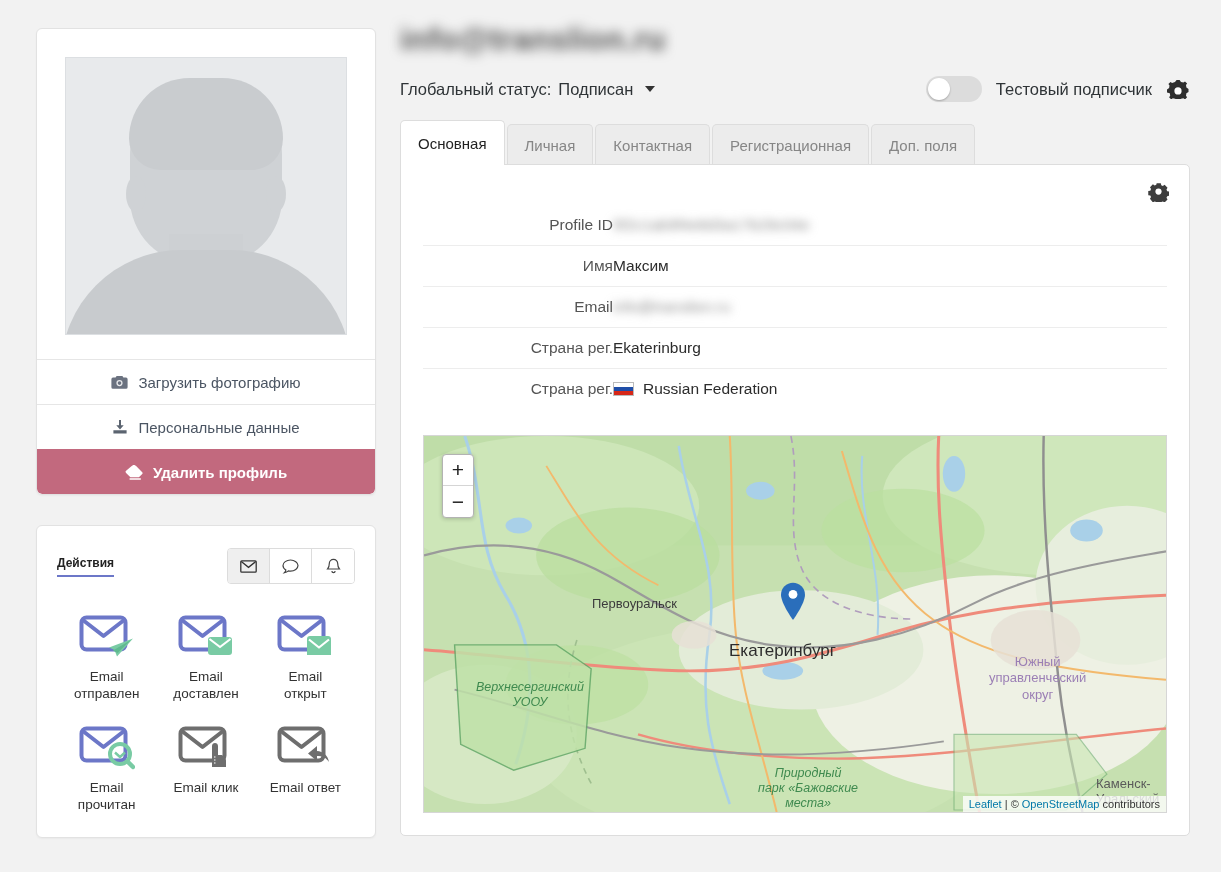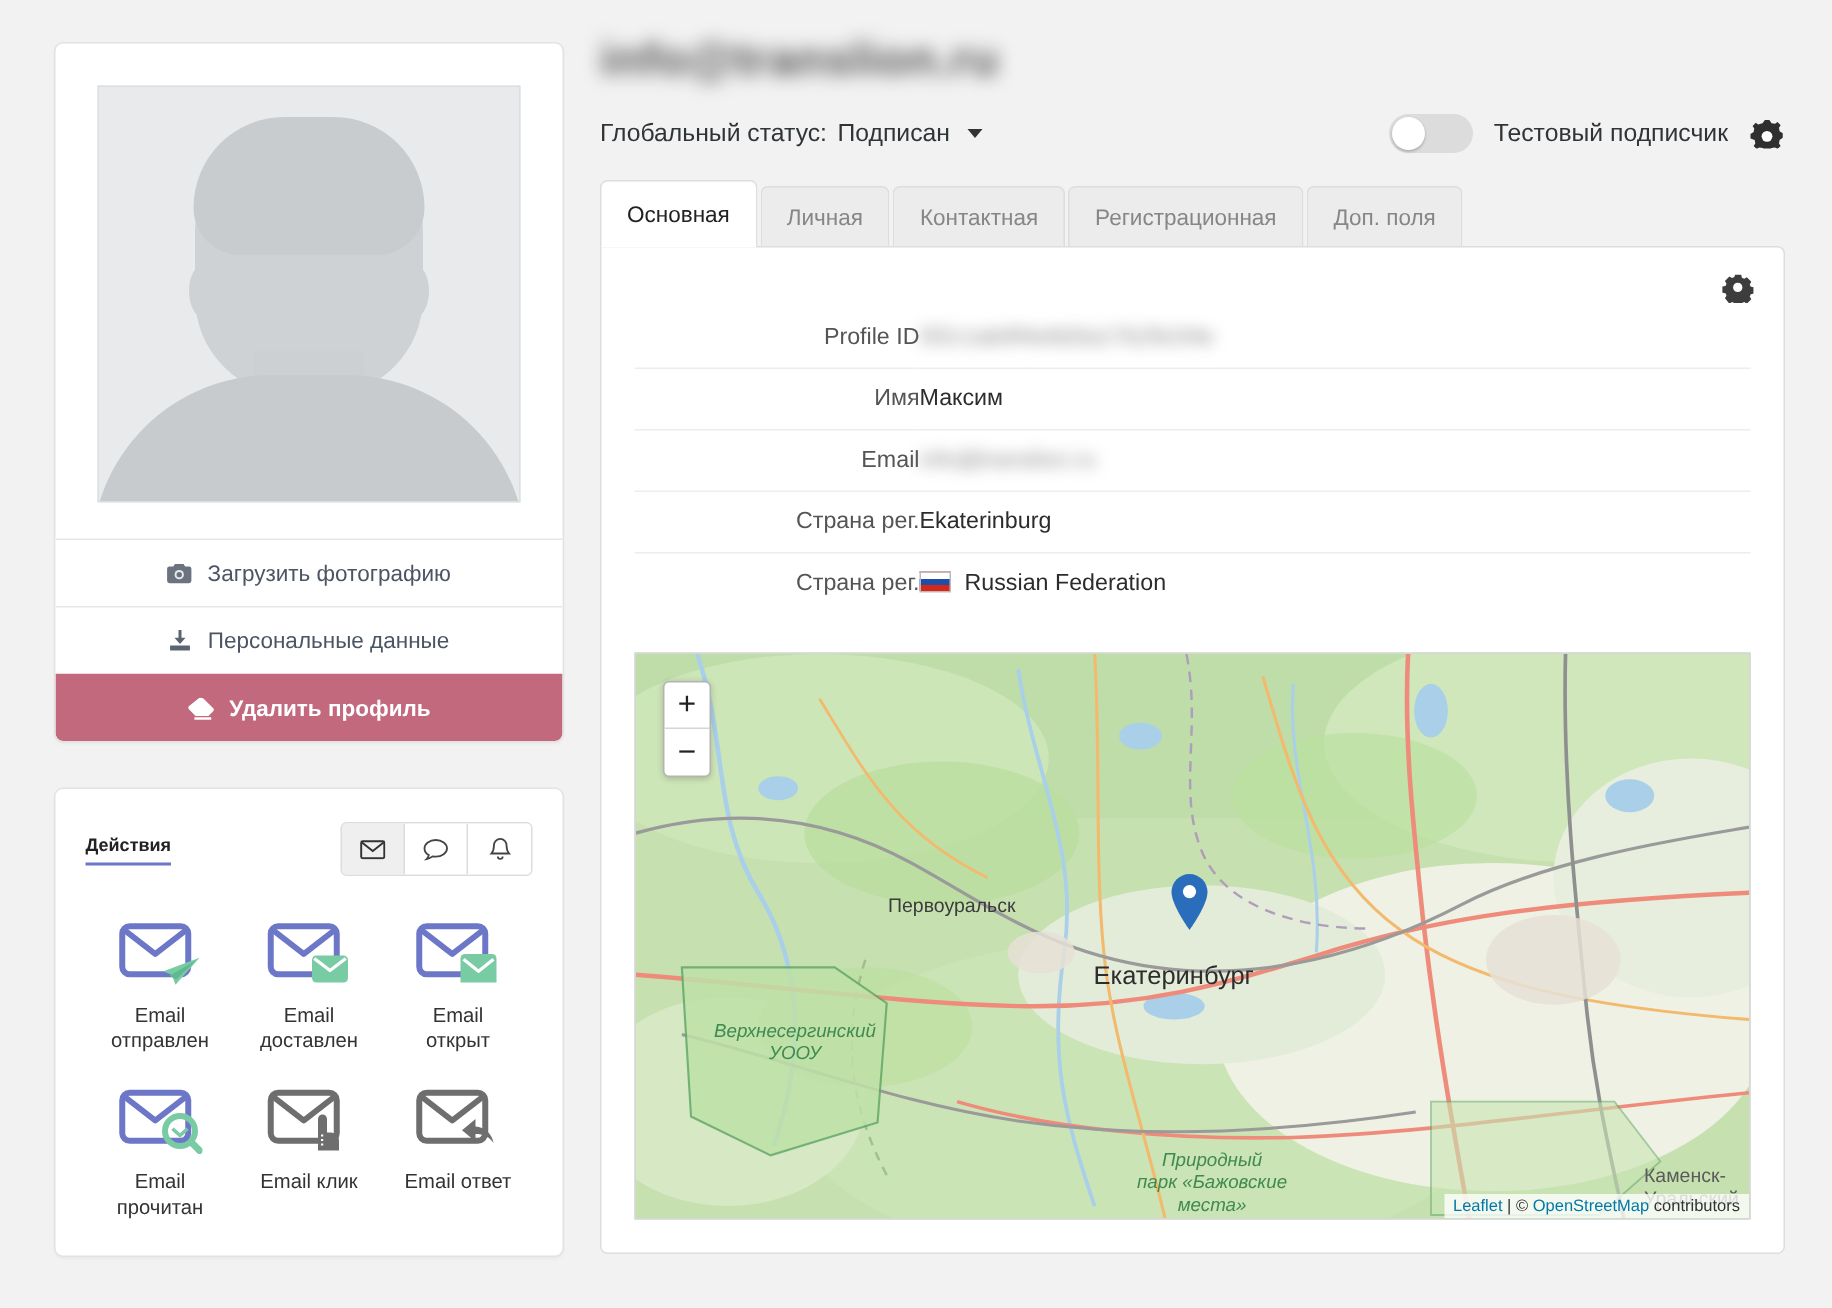--- a/index.html
+++ b/index.html
@@ -543,20 +543,23 @@
           <div class="zoom-btn">−</div>
         </div>
 
         <div class="map-label city" style="left:168px; top:160px;">Первоуральск</div>
         <div class="map-label big-city" style="left:305px; top:190px;margin-top:15px;">Екатеринбург</div>
         <div class="map-label park" style="left:52px; top:244px; white-space:pre-line;">Верхнесергинский
 УООУ</div>
         <div class="map-label park" style="left:334px; top:330px; white-space:pre-line;">Природный
 парк «Бажовские
 места»</div>
+        <div class="map-label district" style="left:565px; top:218px; white-space:pre-line;">Южный
+управленческий
+округ</div>
         <div class="map-label city" style="left:672px; top:340px; white-space:pre-line; color:#5a5a5a;">Каменск-
 Уральский</div>
 
         <div class="pin" style="left:355px; top:145px;">
           <svg width="28" height="40" viewBox="0 0 28 40">
             <path d="M14 39C14 39 26 22.5 26 13.7A12 12 0 0 0 2 13.7C2 22.5 14 39 14 39z" fill="#2a6ebb"></path>
             <circle cx="14" cy="13.4" r="4.4" fill="#fff"></circle>
           </svg>
         </div>
 

